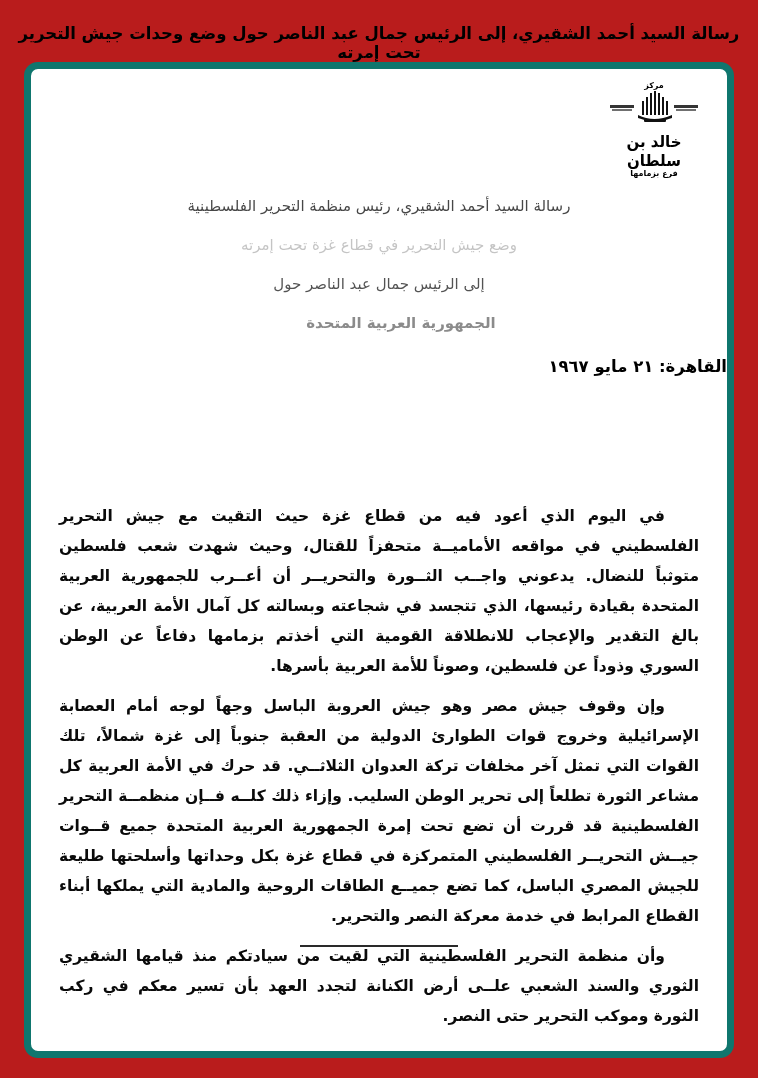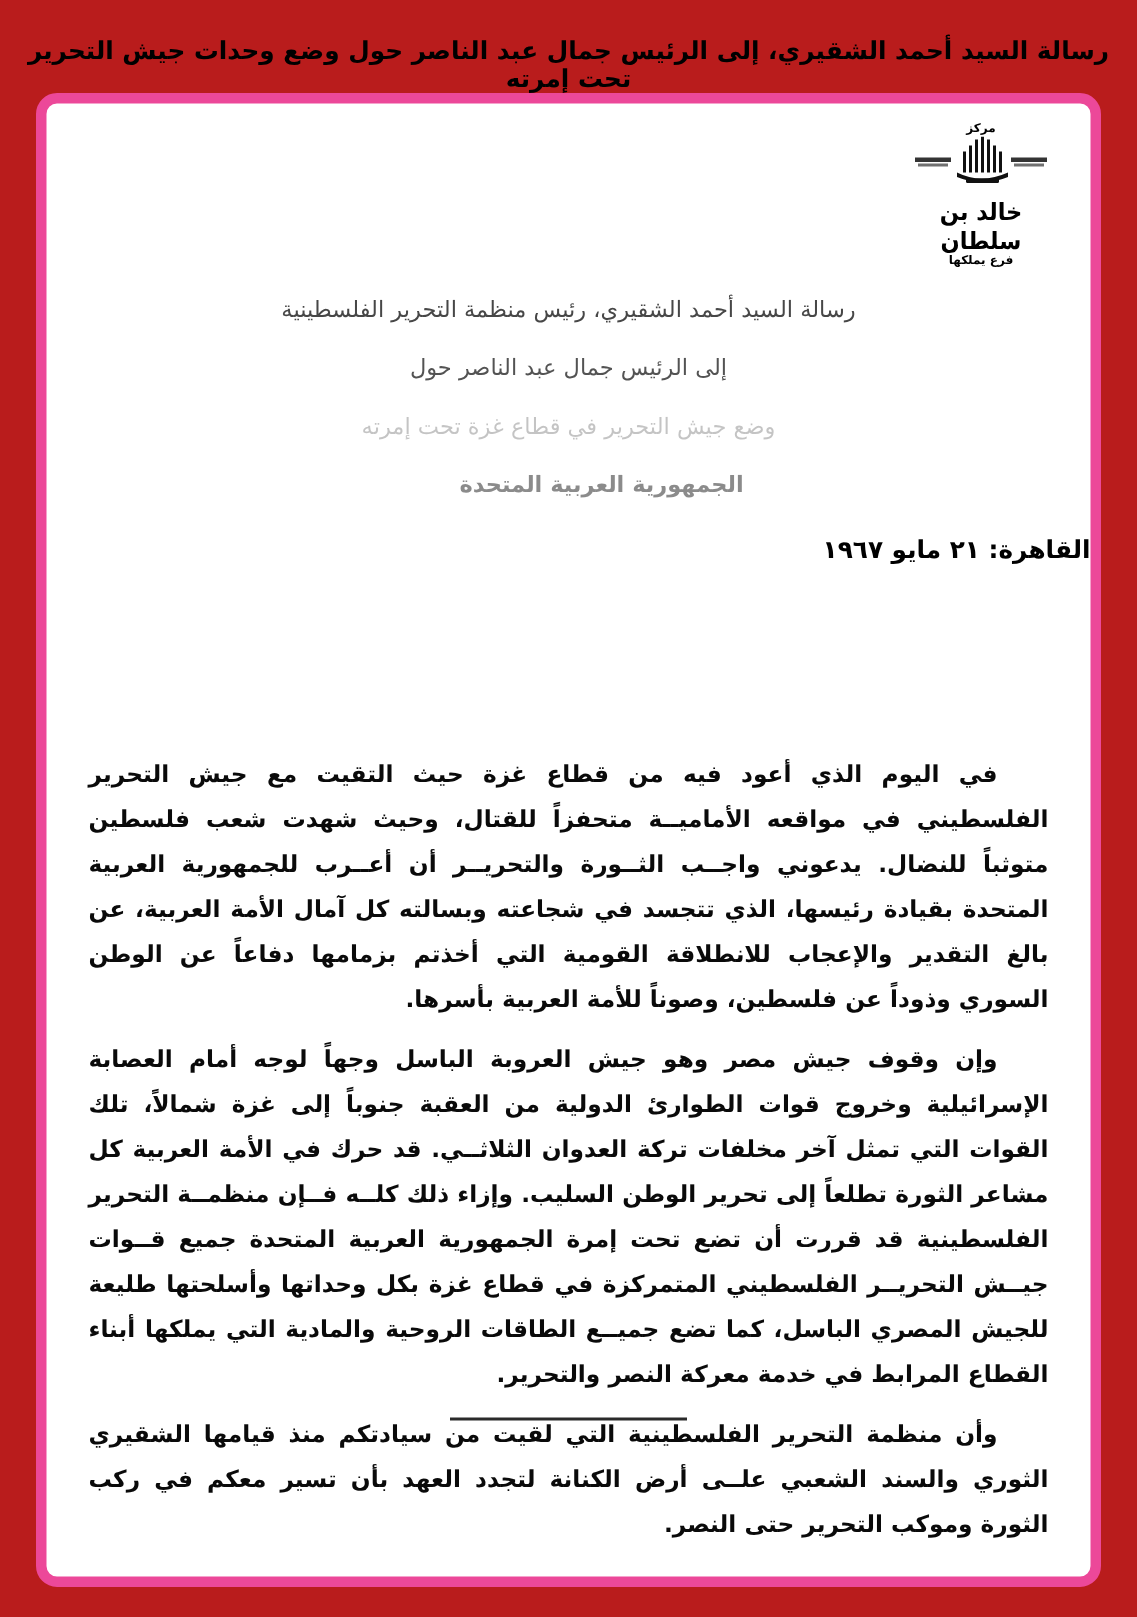--- a/index.html
+++ b/index.html
@@ -28,21 +28,21 @@
     font-weight: bold;
     color: #000000;
     letter-spacing: 0.2px;
   }
   .frame {
     position: absolute;
     left: 24px;
     top: 62px;
     width: 696px;
     height: 982px;
-    border: 7px solid #ec4899;
+    border: 7px solid #0f766e;
     border-radius: 14px;
     background: #ffffff;
   }
   
   .stamp {
     position: absolute;
     top: 12px;
     left: 22px;            
     right: auto;
     width: 110px;
@@ -149,27 +149,27 @@
           <rect x="58" y="10" width="2" height="14"></rect>
           <path d="M30 24 q16 8 34 0 l0 3 q-17 7 -34 0 z"></path>
           <path d="M2 14 h24 v3 h-24 z" opacity="0.85"></path>
           <path d="M66 14 h24 v3 h-24 z" opacity="0.85"></path>
           <path d="M4 18 h20 v2 h-20 z" opacity="0.6"></path>
           <path d="M68 18 h20 v2 h-20 z" opacity="0.6"></path>
           <rect x="36" y="28" width="22" height="3" rx="1"></rect>
         </g>
       </svg>
       <div class="stamp-name">خالد بن سلطان</div>
-      <div class="stamp-sub">فرع يملكها</div>
+      <div class="stamp-sub">فرع بزمامها</div>
     </div>
 
     <div class="letterhead">
       <div class="lh-line lh-1">رسالة السيد أحمد الشقيري، رئيس منظمة التحرير الفلسطينية</div>
+      <div class="lh-line lh-3">وضع جيش التحرير في قطاع غزة تحت إمرته</div>
       <div class="lh-line lh-2">إلى الرئيس جمال عبد الناصر حول</div>
-      <div class="lh-line lh-3">وضع جيش التحرير في قطاع غزة تحت إمرته</div>
       <div class="lh-line lh-4">الجمهورية العربية المتحدة</div>
     </div>
 
     <div class="dates">
       <div class="date-line">القاهرة: ٢١ مايو ١٩٦٧</div>
     </div>
 
     <div class="body-text">
       <p>في اليوم الذي أعود فيه من قطاع غزة حيث التقيت مع جيش التحرير الفلسطيني في مواقعه الأماميــة متحفزاً للقتال، وحيث شهدت شعب فلسطين متوثباً للنضال. يدعوني واجــب الثــورة والتحريــر أن أعــرب للجمهورية العربية المتحدة بقيادة رئيسها، الذي تتجسد في شجاعته وبسالته كل آمال الأمة العربية، عن بالغ التقدير والإعجاب للانطلاقة القومية التي أخذتم بزمامها دفاعاً عن الوطن السوري وذوداً عن فلسطين، وصوناً للأمة العربية بأسرها.</p>
       <p>وإن وقوف جيش مصر وهو جيش العروبة الباسل وجهاً لوجه أمام العصابة الإسرائيلية وخروج قوات الطوارئ الدولية من العقبة جنوباً إلى غزة شمالاً، تلك القوات التي تمثل آخر مخلفات تركة العدوان الثلاثــي. قد حرك في الأمة العربية كل مشاعر الثورة تطلعاً إلى تحرير الوطن السليب. وإزاء ذلك كلــه فــإن منظمــة التحرير الفلسطينية قد قررت أن تضع تحت إمرة الجمهورية العربية المتحدة جميع قــوات جيــش التحريــر الفلسطيني المتمركزة في قطاع غزة بكل وحداتها وأسلحتها طليعة للجيش المصري الباسل، كما تضع جميــع الطاقات الروحية والمادية التي يملكها أبناء القطاع المرابط في خدمة معركة النصر والتحرير.</p>

